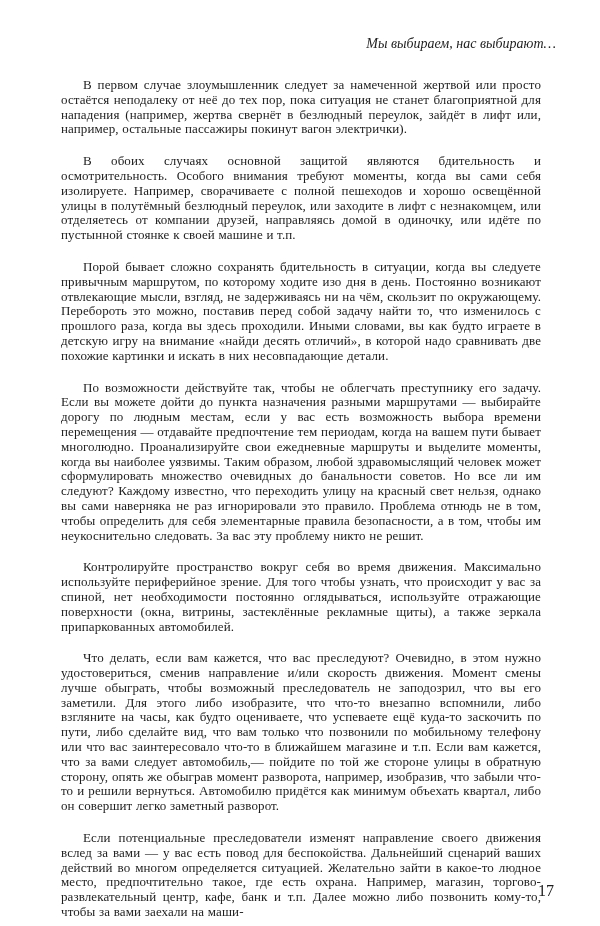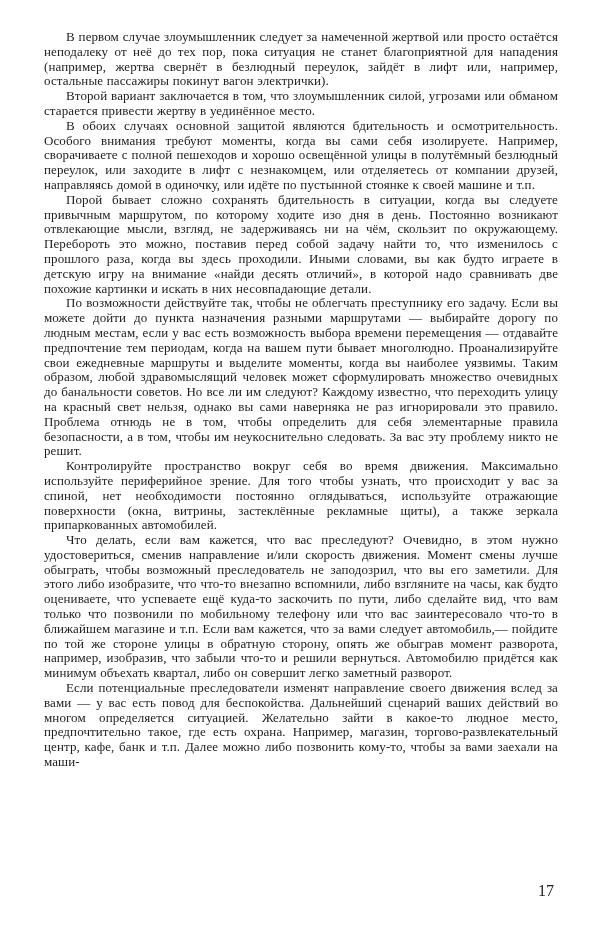--- a/index.html
+++ b/index.html
@@ -25,42 +25,42 @@
     color: #222222;
     margin: 6px 2px 26px 0;
   }
   .text-block {
     font-size: 13px;
     line-height: 14.8px;
     text-align: justify;
     letter-spacing: 0.1px;
   }
   .para {
-    margin: 0;
+    margin: 17px;
     padding: 0;
     text-indent: 22px;
     word-spacing: 0.3px;
   }
   .page-number {
     position: absolute;
     right: 46px;
     bottom: 26px;
     font-size: 16px;
     color: #1c1c1c;
   }
 </style>
 </head>
 <body>
 
 <div class="page">
 
+  <div class="running-header">Мы выбираем, нас выбирают…</div>
 
   <div class="text-block">
     <p class="para">В первом случае злоумышленник следует за намеченной жертвой или просто остаётся неподалеку от неё до тех пор, пока ситуация не станет благоприятной для нападения (например, жертва свернёт в безлюдный переулок, зайдёт в лифт или, например, остальные пассажиры покинут вагон электрички).</p>
-    <p class="para">Второй вариант заключается в том, что злоумышленник силой, угрозами или обманом старается привести жертву в уединённое место.</p>
     <p class="para">В обоих случаях основной защитой являются бдительность и осмотрительность. Особого внимания требуют моменты, когда вы сами себя изолируете. Например, сворачиваете с полной пешеходов и хорошо освещённой улицы в полутёмный безлюдный переулок, или заходите в лифт с незнакомцем, или отделяетесь от компании друзей, направляясь домой в одиночку, или идёте по пустынной стоянке к своей машине и т.п.</p>
     <p class="para">Порой бывает сложно сохранять бдительность в ситуации, когда вы следуете привычным маршрутом, по которому ходите изо дня в день. Постоянно возникают отвлекающие мысли, взгляд, не задерживаясь ни на чём, скользит по окружающему. Перебороть это можно, поставив перед собой задачу найти то, что изменилось с прошлого раза, когда вы здесь проходили. Иными словами, вы как будто играете в детскую игру на внимание «найди десять отличий», в которой надо сравнивать две похожие картинки и искать в них несовпадающие детали.</p>
     <p class="para">По возможности действуйте так, чтобы не облегчать преступнику его задачу. Если вы можете дойти до пункта назначения разными маршрутами — выбирайте дорогу по людным местам, если у вас есть возможность выбора времени перемещения — отдавайте предпочтение тем периодам, когда на вашем пути бывает многолюдно. Проанализируйте свои ежедневные маршруты и выделите моменты, когда вы наиболее уязвимы. Таким образом, любой здравомыслящий человек может сформулировать множество очевидных до банальности советов. Но все ли им следуют? Каждому известно, что переходить улицу на красный свет нельзя, однако вы сами наверняка не раз игнорировали это правило. Проблема отнюдь не в том, чтобы определить для себя элементарные правила безопасности, а в том, чтобы им неукоснительно следовать. За вас эту проблему никто не решит.</p>
     <p class="para">Контролируйте пространство вокруг себя во время движения. Максимально используйте периферийное зрение. Для того чтобы узнать, что происходит у вас за спиной, нет необходимости постоянно оглядываться, используйте отражающие поверхности (окна, витрины, застеклённые рекламные щиты), а также зеркала припаркованных автомобилей.</p>
     <p class="para">Что делать, если вам кажется, что вас преследуют? Очевидно, в этом нужно удостовериться, сменив направление и/или скорость движения. Момент смены лучше обыграть, чтобы возможный преследователь не заподозрил, что вы его заметили. Для этого либо изобразите, что что-то внезапно вспомнили, либо взгляните на часы, как будто оцениваете, что успеваете ещё куда-то заскочить по пути, либо сделайте вид, что вам только что позвонили по мобильному телефону или что вас заинтересовало что-то в ближайшем магазине и т.п. Если вам кажется, что за вами следует автомобиль,— пойдите по той же стороне улицы в обратную сторону, опять же обыграв момент разворота, например, изобразив, что забыли что-то и решили вернуться. Автомобилю придётся как минимум объехать квартал, либо он совершит легко заметный разворот.</p>
     <p class="para">Если потенциальные преследователи изменят направление своего движения вслед за вами — у вас есть повод для беспокойства. Дальнейший сценарий ваших действий во многом определяется ситуацией. Желательно зайти в какое-то людное место, предпочтительно такое, где есть охрана. Например, магазин, торгово-развлекательный центр, кафе, банк и т.п. Далее можно либо позвонить кому-то, чтобы за вами заехали на маши-</p>
   </div>
 
   <div class="page-number">17</div>
 

